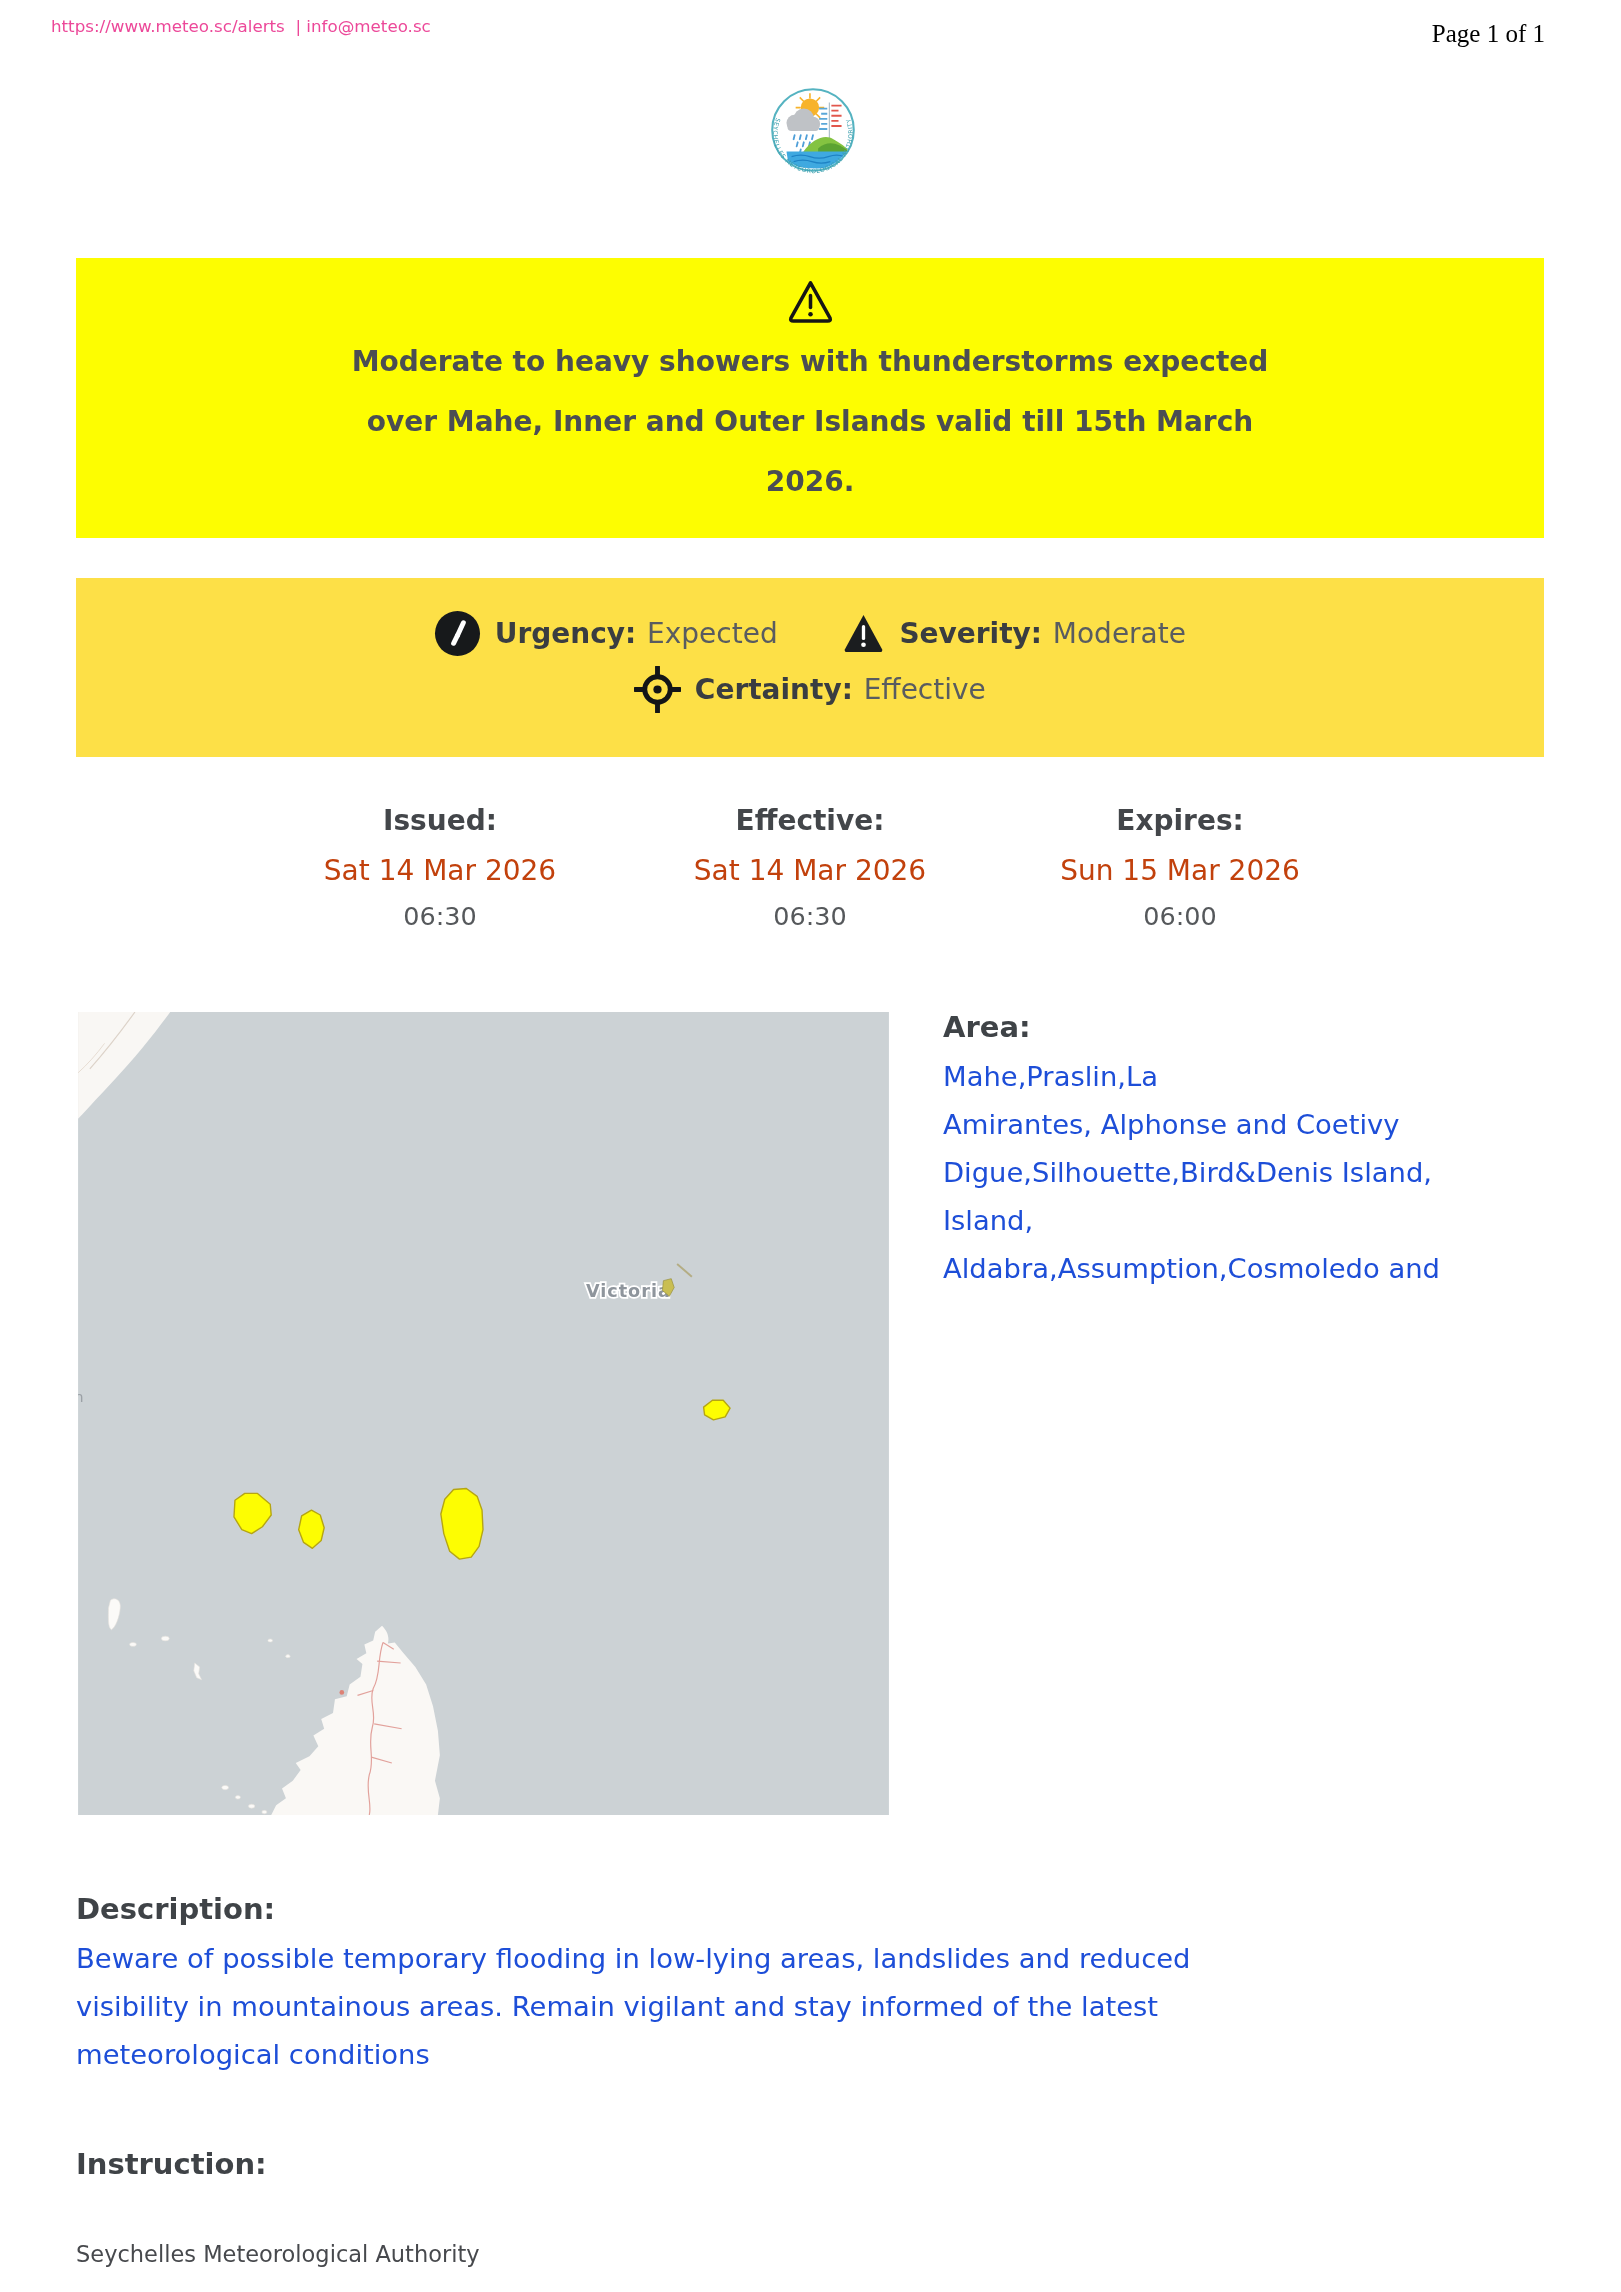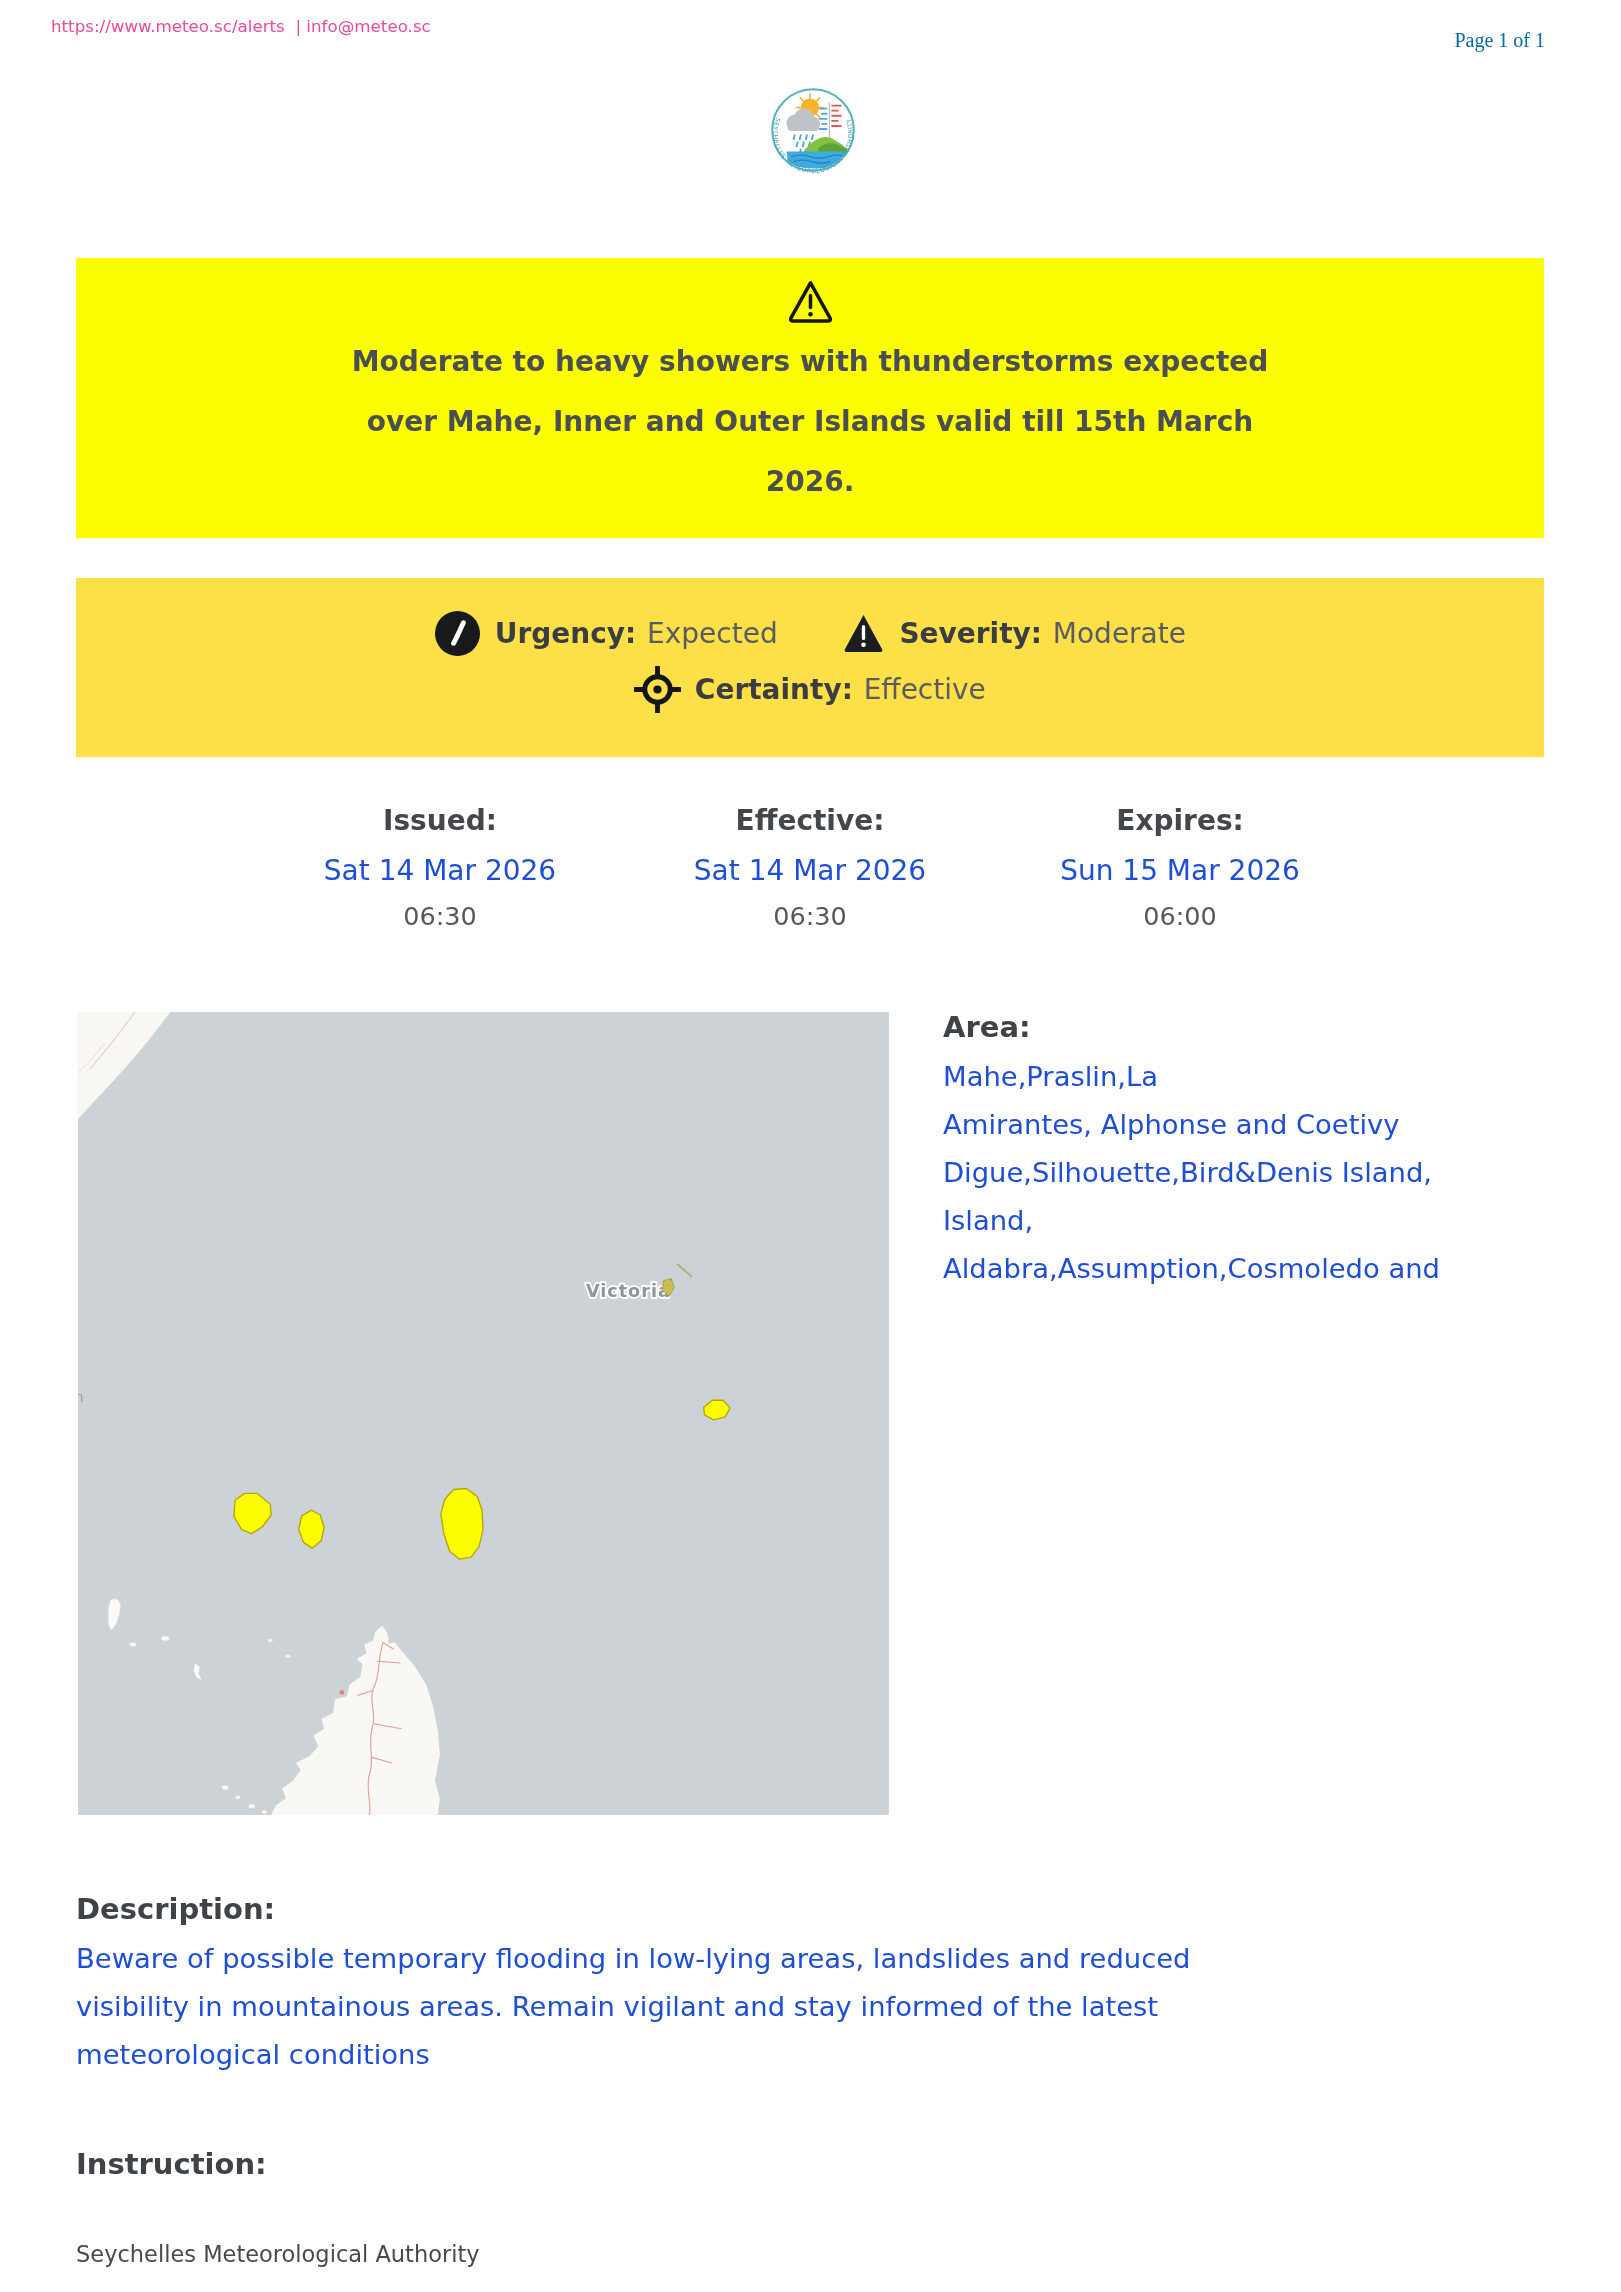--- a/index.html
+++ b/index.html
@@ -1,21 +1,21 @@
 <!DOCTYPE html>
 <html><head>
 <meta charset="utf-8">
 <style>
   html,body{margin:0;padding:0;background:#ffffff;}
   .page{position:relative;width:1621px;height:2293px;background:#ffffff;overflow:hidden;
         font-family:"DejaVu Sans",sans-serif;}
 
   .header-left{position:absolute;left:51px;top:15.7px;font-size:16.7px;color:#ec4899;white-space:pre;}
-  .header-right{position:absolute;right:76px;top:29px;font-family:"Liberation Serif",serif;
-                font-size:20px;color:#0369a1;}
+  .header-right{position:absolute;right:76px;top:20px;font-family:"Liberation Serif",serif;
+                font-size:25px;color:#000000;}
 
   .logo{position:absolute;left:762px;top:77px;width:102px;height:102px;}
 
   .banner{position:absolute;left:76px;top:258px;width:1468px;height:280px;background:#fdfd01;
           text-align:center;}
   .banner-icon{margin-top:19.6px;display:inline-block;}
   .banner-title{margin-top:3.9px;font-size:28px;font-weight:bold;color:#4b4e53;line-height:60px;}
 
   .statusbar{position:absolute;left:76px;top:578px;width:1468px;height:179px;background:#fde047;}
   .status-row{display:flex;justify-content:center;align-items:center;}
@@ -23,21 +23,21 @@
   .status-row.r2{padding-top:8.8px;}
   .status-group{display:flex;align-items:center;}
   .status-group + .status-group{margin-left:63px;}
   .status-icon{margin-right:13.7px;display:flex;align-items:center;}
   .status-label{font-weight:bold;font-size:28px;color:#3a3d41;}
   .status-value{font-size:28px;color:#595c60;margin-left:10.8px;}
 
   .times{position:absolute;left:76px;top:804px;width:1468px;display:flex;justify-content:center;}
   .time-col{width:370px;text-align:center;}
   .time-label{font-size:28px;font-weight:bold;color:#43464a;}
-  .time-date{font-size:28px;color:#1d4ed8;margin-top:16.7px;}
+  .time-date{font-size:28px;color:#c2410c;margin-top:16.7px;}
   .time-time{font-size:25.5px;color:#55585b;margin-top:14.7px;}
 
   .map{position:absolute;left:78px;top:1012px;width:811px;height:803px;}
 
   .area{position:absolute;left:943px;top:1010px;width:612px;}
   .sec-heading{font-size:29px;font-weight:bold;color:#3f4347;}
   .body-lines{margin-top:8.8px;}
   .body-line{font-size:27.4px;color:#1d4ed8;line-height:48px;}
 
   .description{position:absolute;left:76px;top:1892px;width:1451px;}

